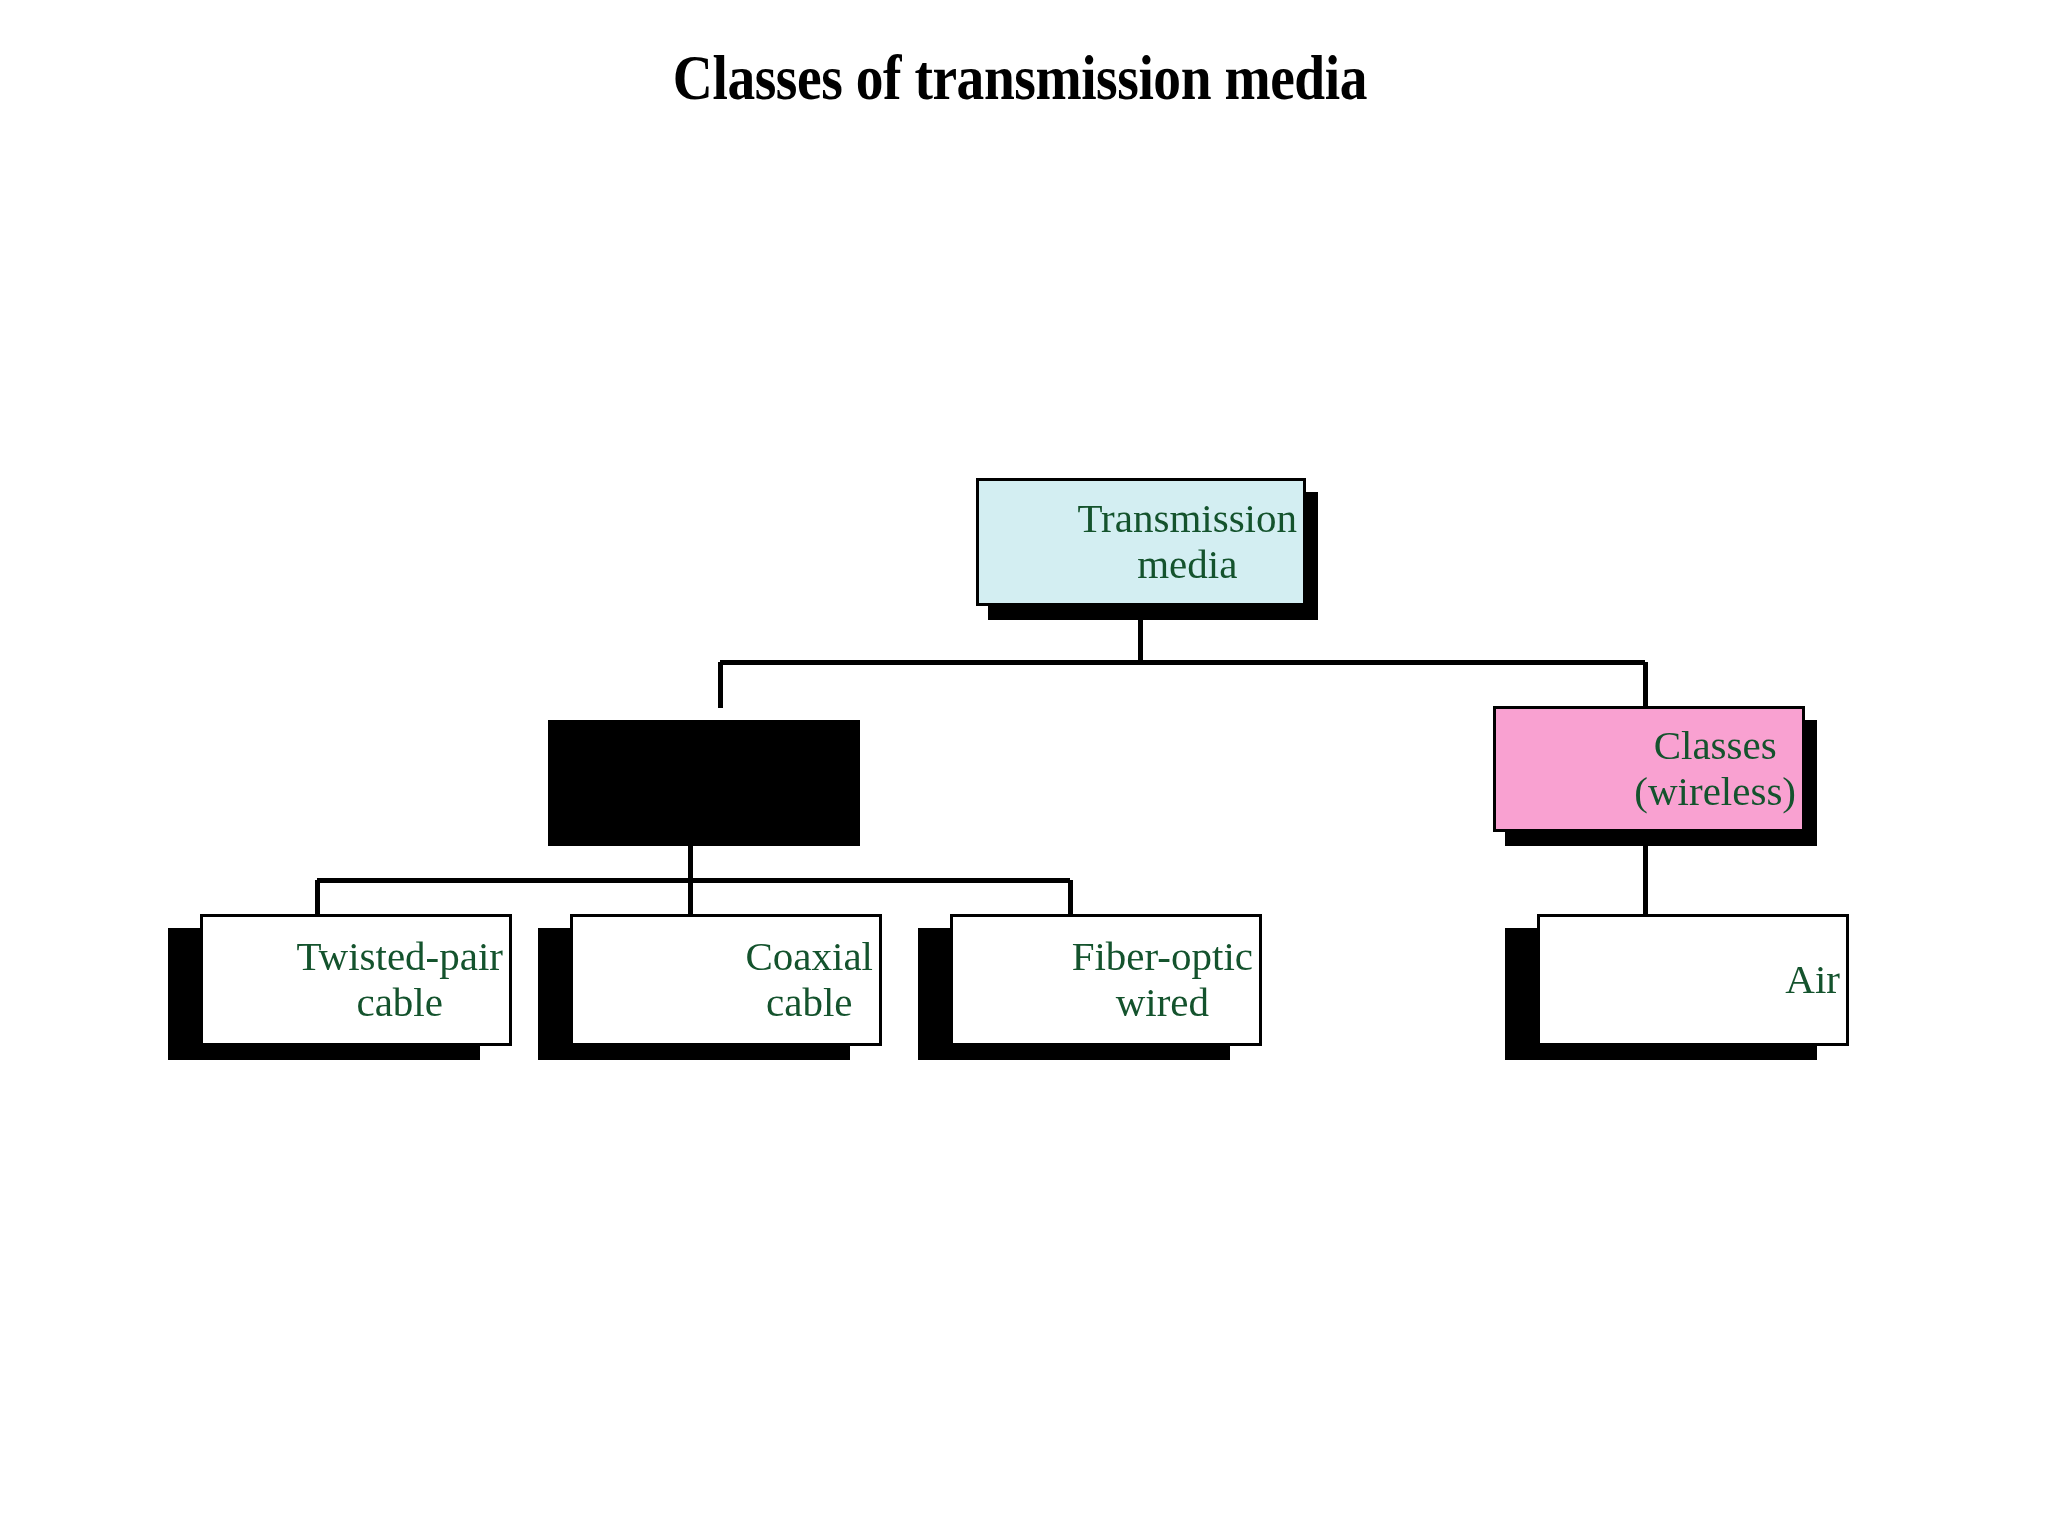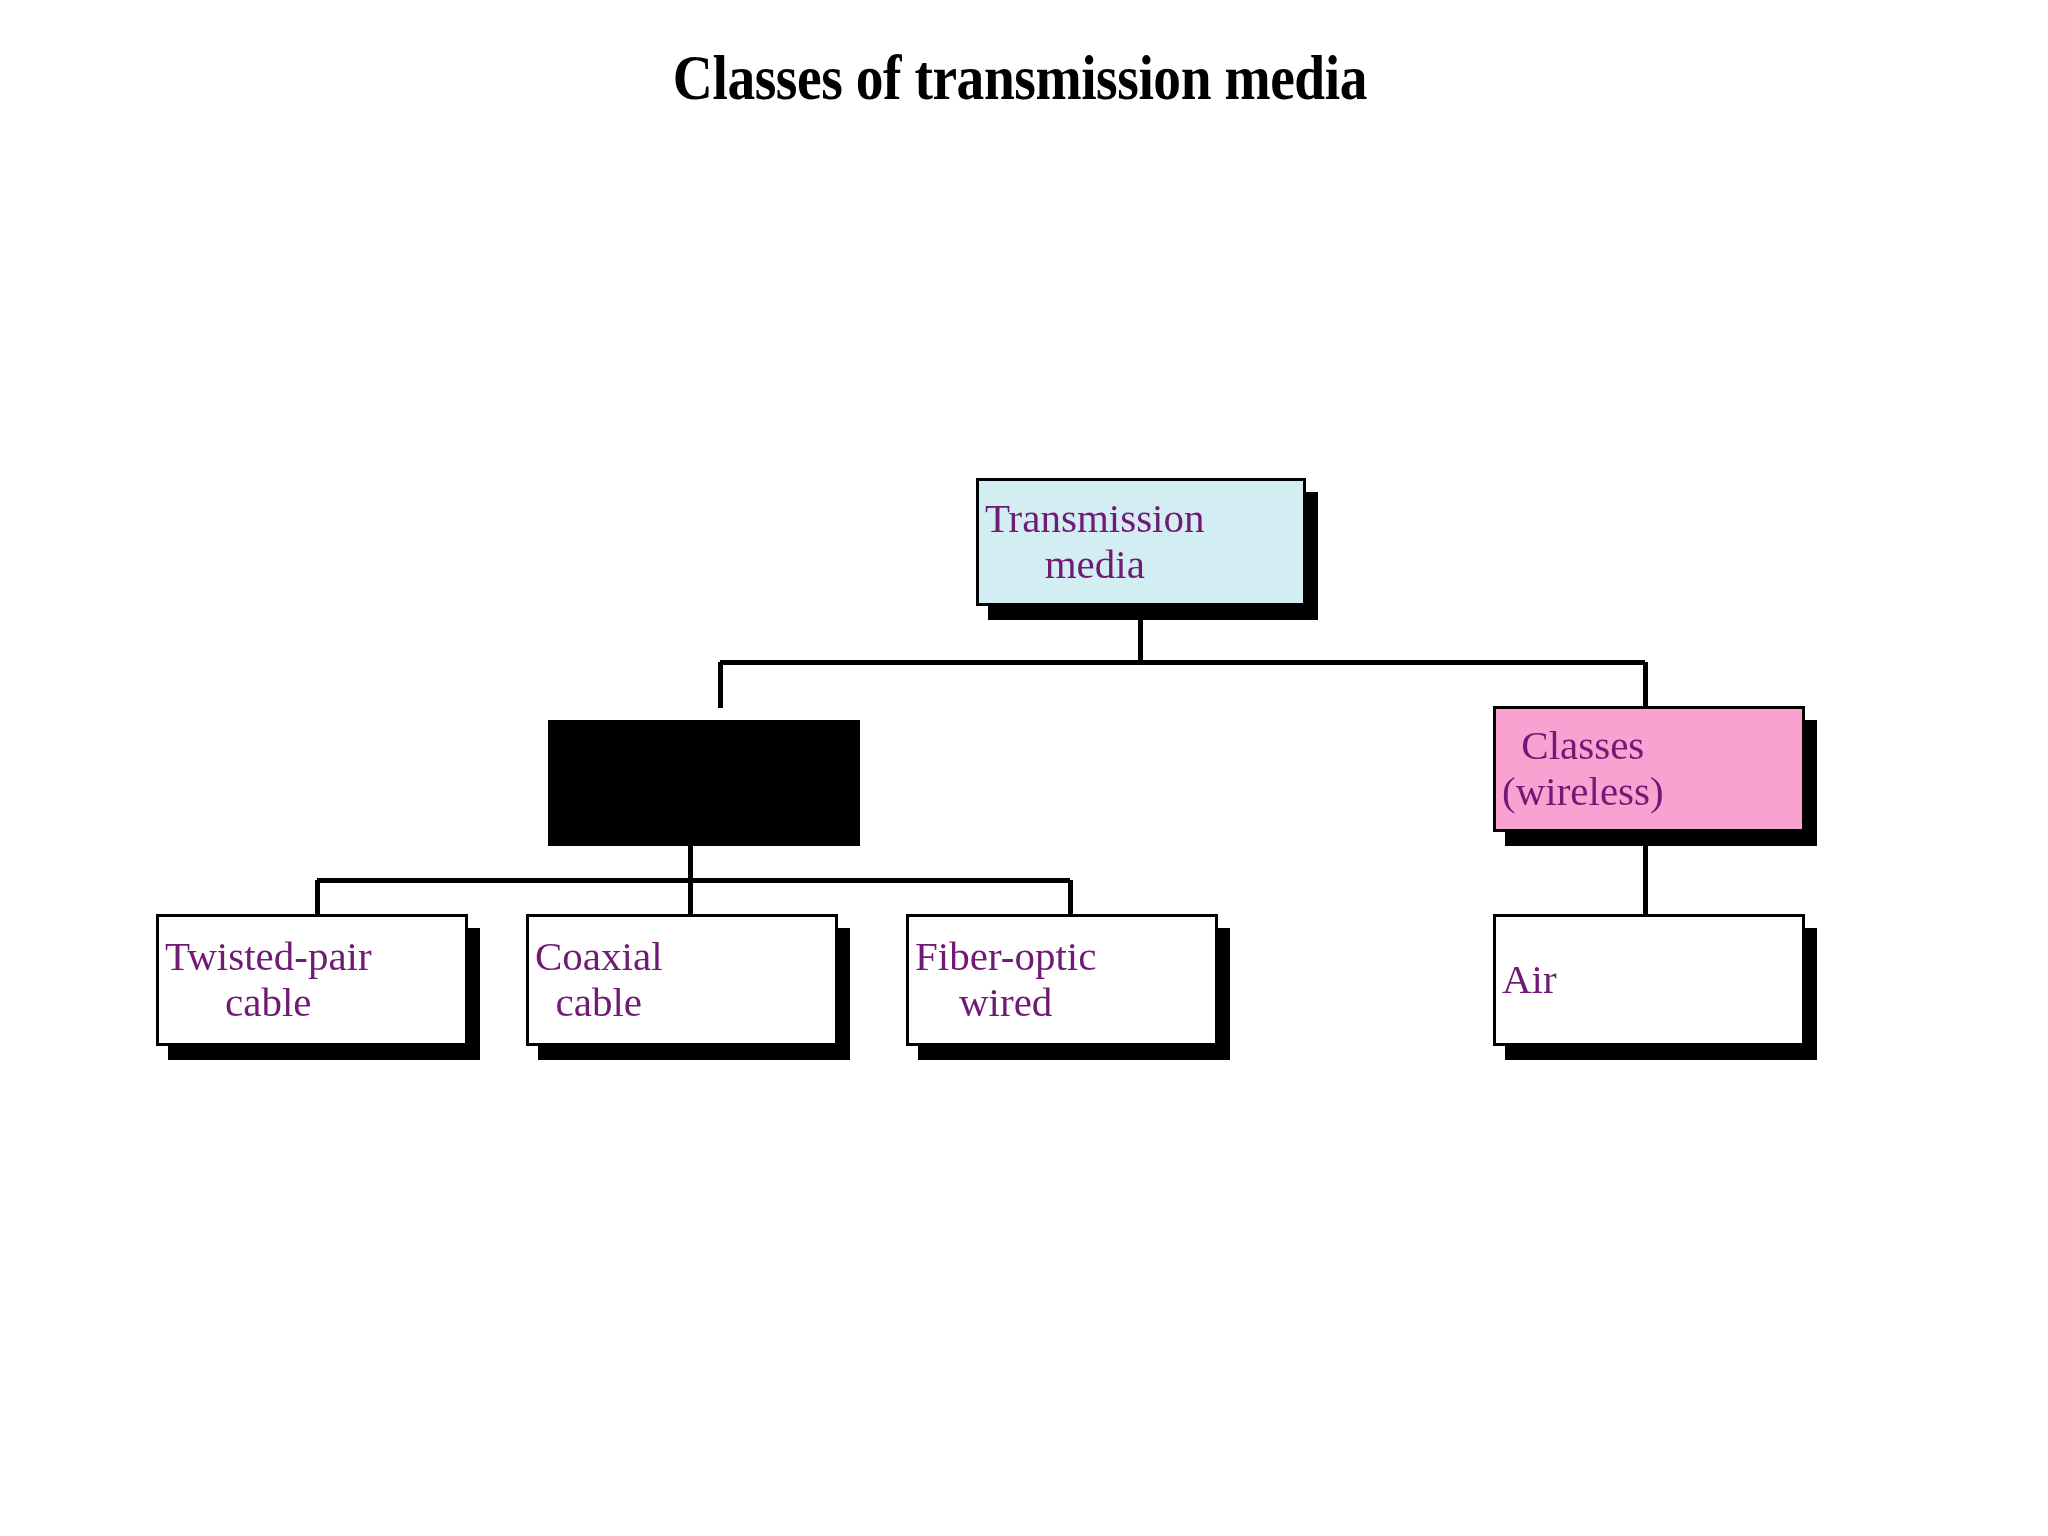--- a/index.html
+++ b/index.html
@@ -59,44 +59,44 @@
     pointer-events: none;
   }
 
   
   .node {
     position: absolute;
     box-sizing: border-box;
     border: 3px solid #000000;
     display: flex;
     align-items: center;
-    justify-content: flex-start;
+    justify-content: flex-end;
     text-align: center;
-    color: #701a75;
+    color: #14532d;
     font-family: "Liberation Serif", "DejaVu Serif", serif;
     font-size: 41px;
     line-height: 1.12;
     z-index: 3;
   }
   .node .label {
     display: block;
     white-space: pre-line;
     padding: 0 6px;
   }
 
   
   .shadow {
     position: absolute;
     background: #000000;
     z-index: 2;
   }
 
   .fill-cyan  { background: #d3eef2; }
   .fill-pink  { background: #f9a1d1; }
-  .fill-white { background: #ffffff; }
+  .fill-white { background: #ffffff; margin-left: 44px; }
 </style>
 </head>
 <body>
 
 <div id="slide">
 
   <div id="title">Classes of transmission media</div>
 
   <div id="diagram">
 

